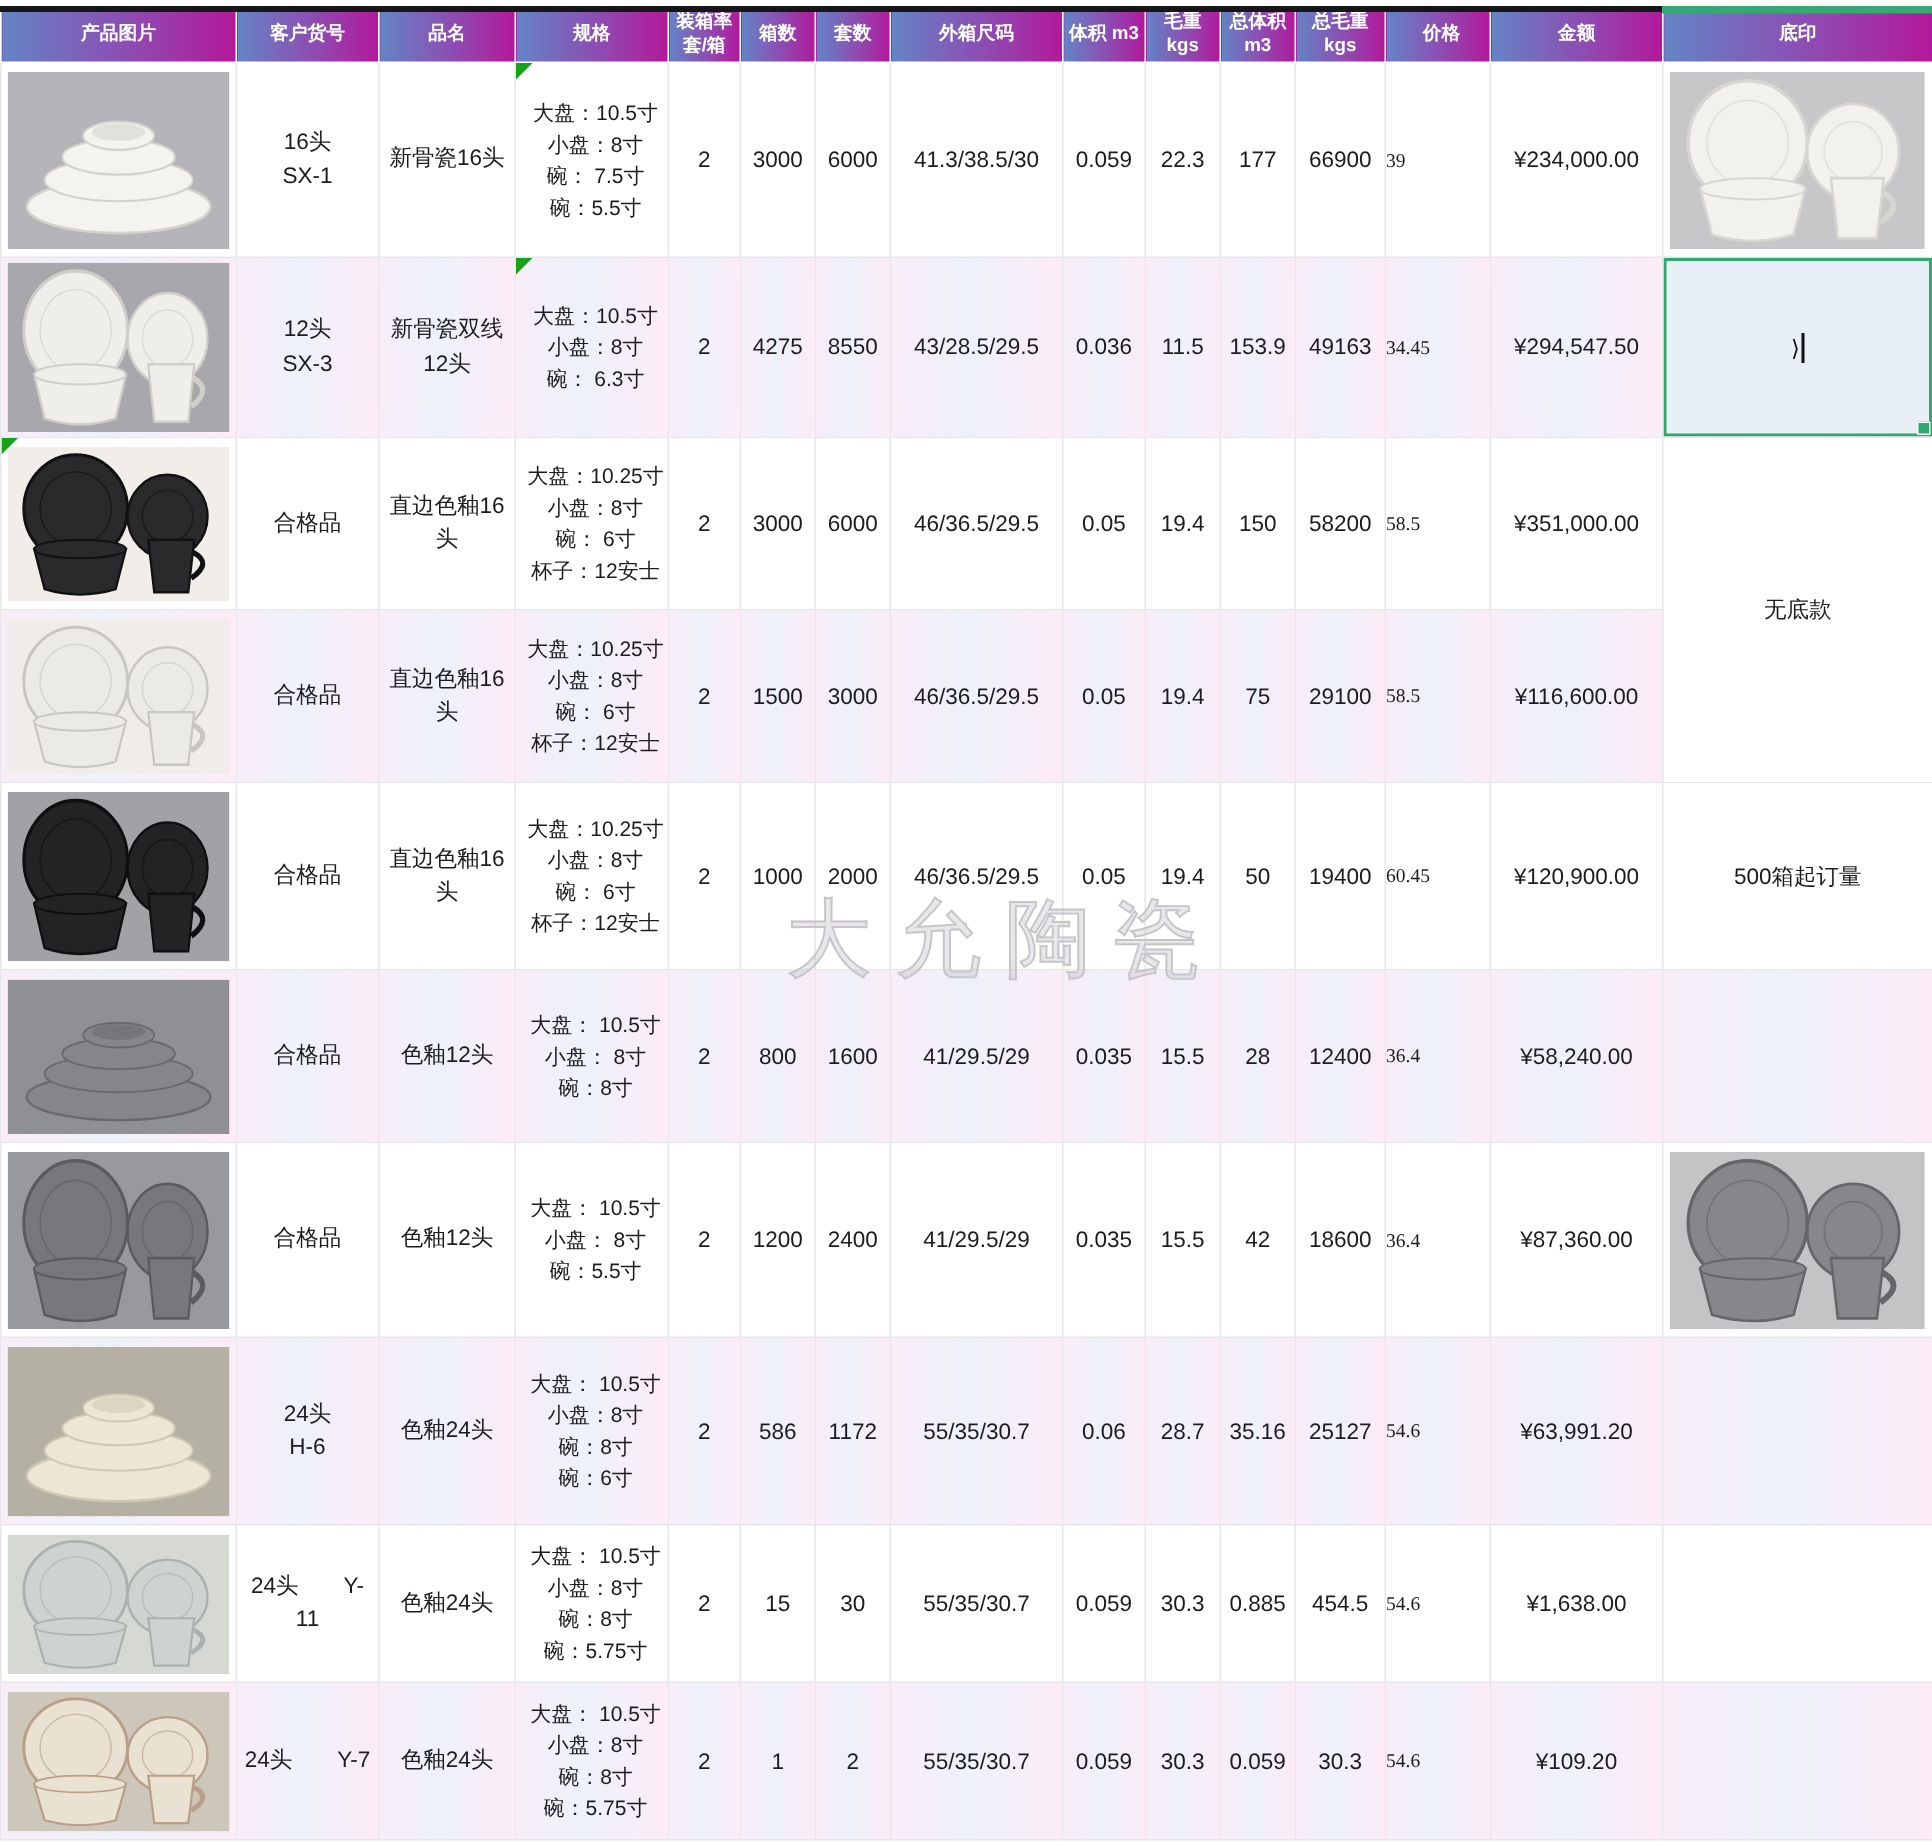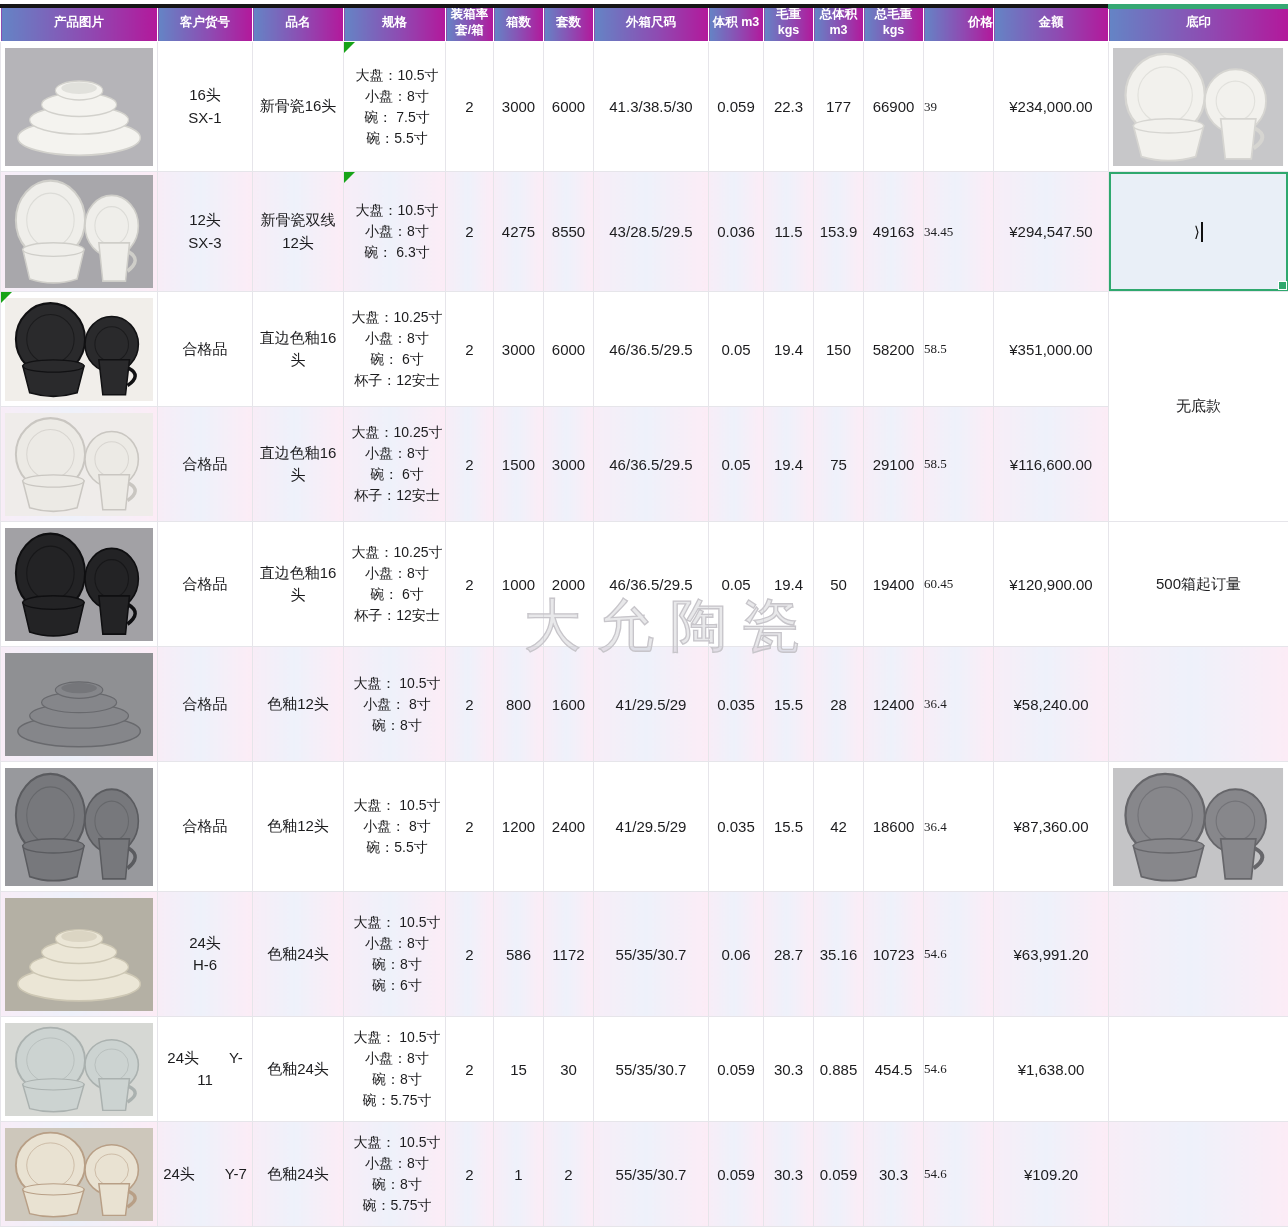--- a/index.html
+++ b/index.html
@@ -4,21 +4,21 @@
 <style>
   html,body{margin:0;padding:0;}
   body{width:1288px;height:1230px;background:#fff;font-family:"Liberation Sans",sans-serif;overflow:hidden;}
   .sheet{position:relative;width:1288px;height:1230px;background:#fff;}
   .strip-dark{position:absolute;top:0;left:0;width:1108px;height:4px;background:#161616;z-index:5;}
   .strip-green{position:absolute;top:0;left:1108px;width:180px;height:5px;background:#35a873;z-index:6;}
   table{border-collapse:collapse;table-layout:fixed;width:1288px;margin-top:4px;}
   th{background:linear-gradient(90deg,#6484c5 0%,#8e4bb2 55%,#b3189b 100%);color:#fff;
      font-size:12.5px;font-weight:bold;border:1px solid #fff;padding:0;height:36px;
      white-space:pre-line;line-height:1.25;}
-  th.h-price{text-align:right;padding-left:5px;}
+  th.h-price{text-align:center;padding-left:5px;}
   td{border:1px solid #e6e5ea;padding:0;text-align:center;vertical-align:middle;
      font-size:15px;color:#1c1c1e;position:relative;overflow:hidden;}
   tr.tinted td{background:linear-gradient(90deg,#f7edf7 0%,#eef1fa 45%,#fcecf6 100%);}
   td.c-item_no,td.c-name{white-space:pre-line;line-height:1.5;}
   td.c-specs{text-align:center;padding:3px 2px 3px 7px;white-space:pre-line;line-height:1.5;font-size:14px;}
   td.c-price{font-family:"Liberation Serif",serif;font-size:13px;text-align:left;padding-right:13px;}
   td.white-bg{background:#fff !important;}
   .photo{margin:3px auto;overflow:hidden;}
   .photo svg{display:block;width:100%;height:100%;}
   .corner{position:absolute;top:0;left:0;width:0;height:0;
@@ -369,21 +369,21 @@
 小盘：8寸
 碗：8寸
 碗：6寸</span></td>
           <td class="c-pack_rate"><span>2</span></td>
           <td class="c-boxes"><span>586</span></td>
           <td class="c-sets"><span>1172</span></td>
           <td class="c-box_size"><span>55/35/30.7</span></td>
           <td class="c-volume"><span>0.06</span></td>
           <td class="c-gross_weight"><span>28.7</span></td>
           <td class="c-total_volume"><span>35.16</span></td>
-          <td class="c-total_gross_weight"><span>10723</span></td>
+          <td class="c-total_gross_weight"><span>25127</span></td>
           <td class="c-price"><span>54.6</span></td>
           <td class="c-amount"><span>¥63,991.20</span></td>
           <td class="c-stamp"></td>
         </tr>
         <tr style="height: 105px;">
           <td class="c-photo">
             <div class="photo" style="height: 93px; width: 95%;">
               <svg viewBox="0 0 150 100" preserveAspectRatio="none">
                 <rect x="0" y="0" width="150" height="100" fill="#d6d8d4"></rect>
                 <circle cx="46" cy="40" r="35" fill="#ccd3d1" stroke="#aab1af" stroke-width="2"></circle>

